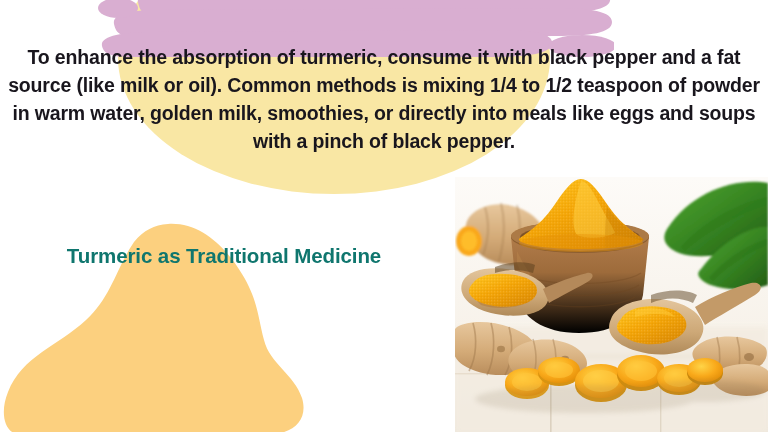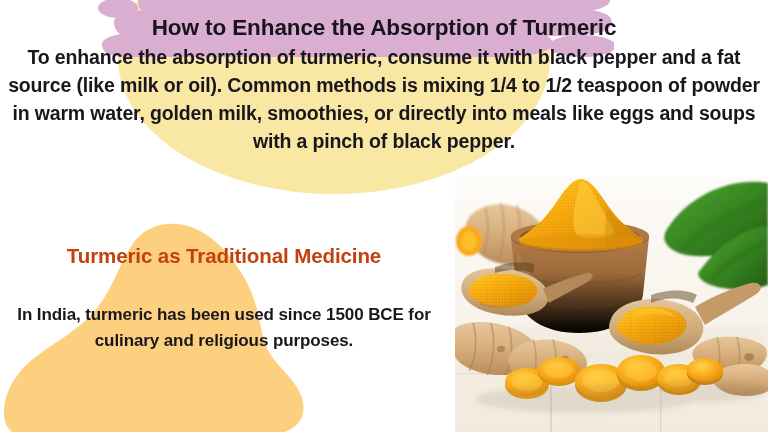--- a/index.html
+++ b/index.html
@@ -70,21 +70,21 @@
     letter-spacing: -0.15px;
   }
   #section-heading {
     position: absolute;
     left: 0;
     top: 244px;
     width: 448px;
     text-align: center;
     font-size: 20.5px;
     font-weight: bold;
-    color: #c2410c;
+    color: #0f766e;
     letter-spacing: -0.1px;
   }
   #section-paragraph {
     position: absolute;
     left: 8px;
     top: 302px;
     width: 432px;
     text-align: center;
     font-size: 17px;
     font-weight: bold;
@@ -123,27 +123,25 @@
       </g>
     </svg>
   </div>
 
   <div id="orange-blob" class="deco">
     <svg width="330" height="212" viewBox="0 0 330 212" xmlns="http://www.w3.org/2000/svg">
       <path fill="#FCD07F" d="M166 2 C196 0, 222 22, 240 52 C256 78, 256 96, 262 118 C268 142, 292 152, 300 176 C306 196, 294 210, 272 212 L14 212 C2 208, -2 190, 6 170 C20 134, 56 124, 84 98 C110 74, 114 46, 132 20 C142 8, 152 3, 166 2 Z"></path>
     </svg>
   </div>
 
-  <div id="title">How to Enhance the Absorption of Turmeric</div>
 
   <div id="intro-paragraph">To enhance the absorption of turmeric, consume it with black pepper and a fat source (like milk or oil). Common methods is mixing 1/4 to 1/2 teaspoon of powder in warm water, golden milk, smoothies, or directly into meals like eggs and soups with a pinch of black pepper.</div>
 
   <div id="section-heading">Turmeric as Traditional Medicine</div>
 
-  <div id="section-paragraph">In India, turmeric has been used since 1500 BCE for culinary and religious purposes.</div>
 
   <div id="photo" title="Wooden bowl of turmeric powder with wooden scoops, turmeric roots, sliced turmeric and green leaves on a white wooden table">
     <svg width="313" height="255" viewBox="0 0 313 255" xmlns="http://www.w3.org/2000/svg">
       <defs>
         <linearGradient id="gBg" x1="0" y1="0" x2="0" y2="1">
           <stop offset="0%" stop-color="#fdfbf8"></stop>
           <stop offset="62%" stop-color="#f7f2ea"></stop>
           <stop offset="100%" stop-color="#efe8dd"></stop>
         </linearGradient>
         <linearGradient id="gBowl" x1="0" y1="0" x2="0" y2="1">

